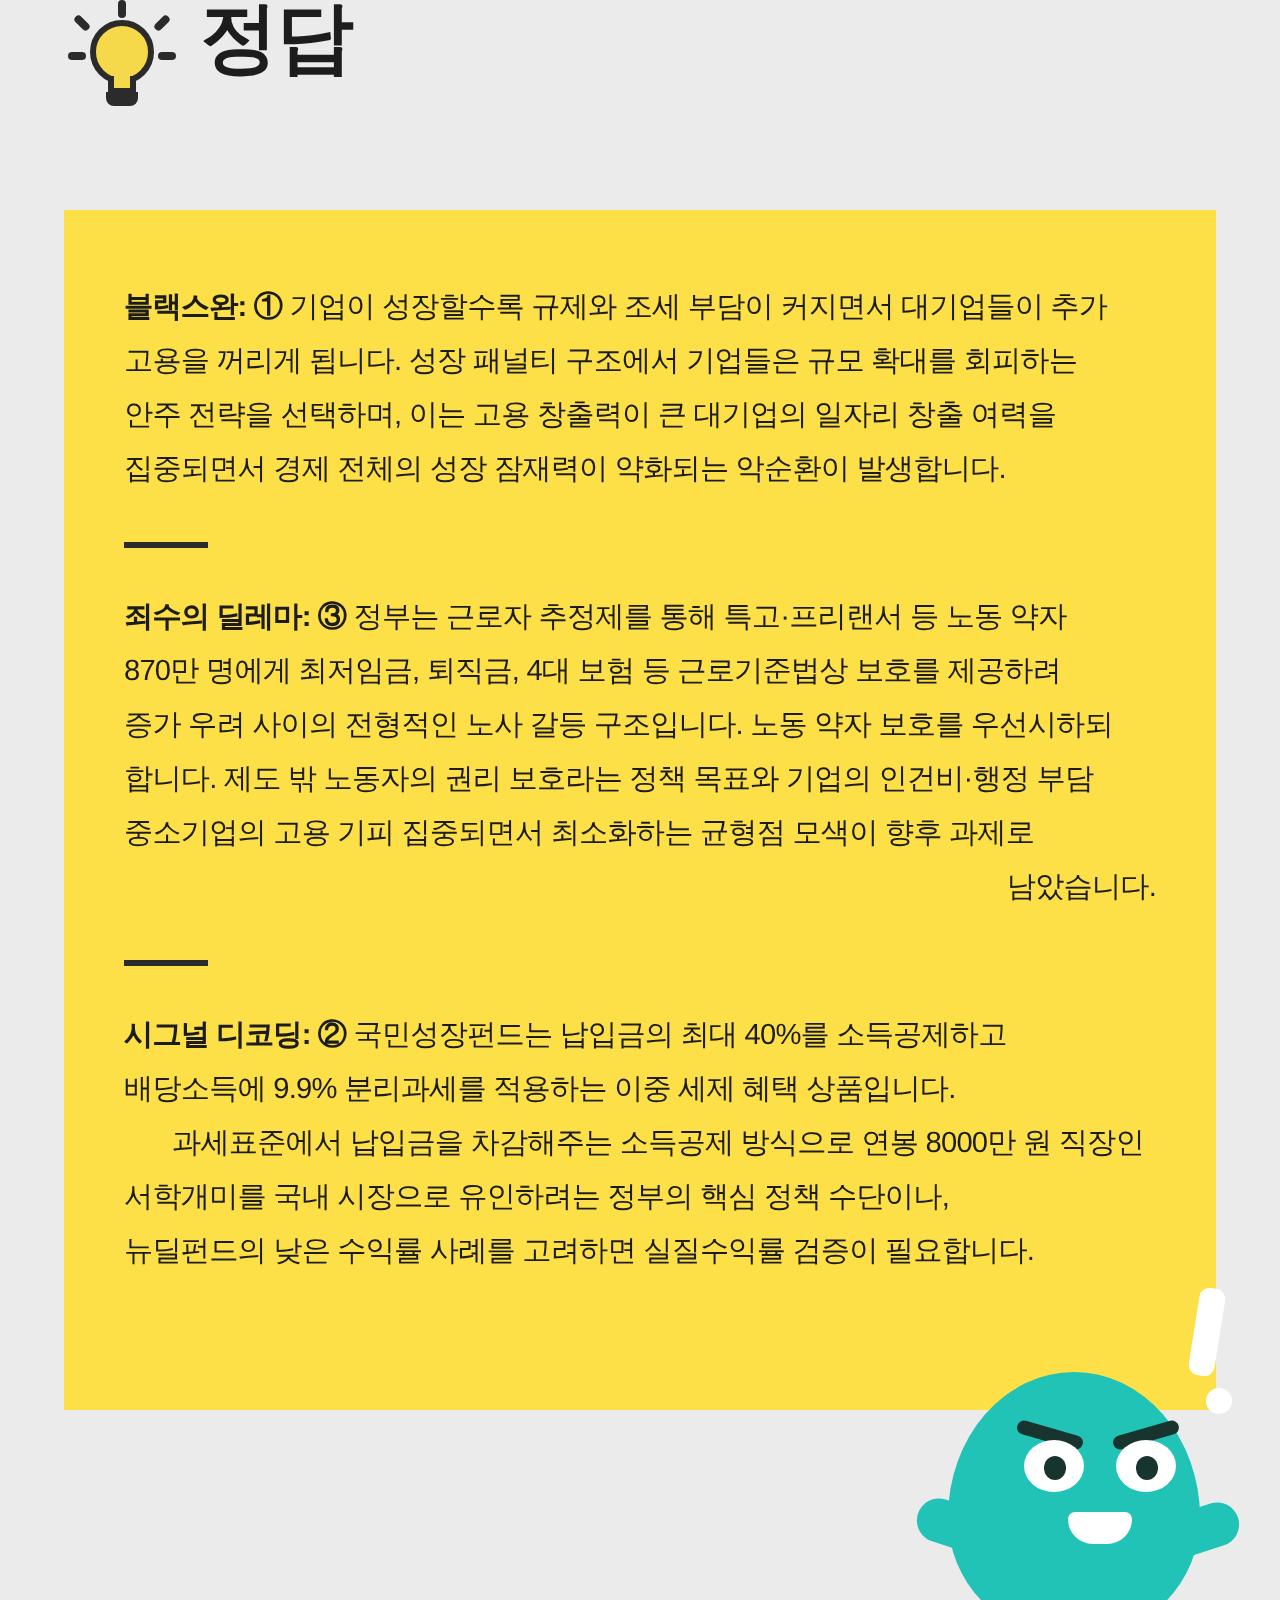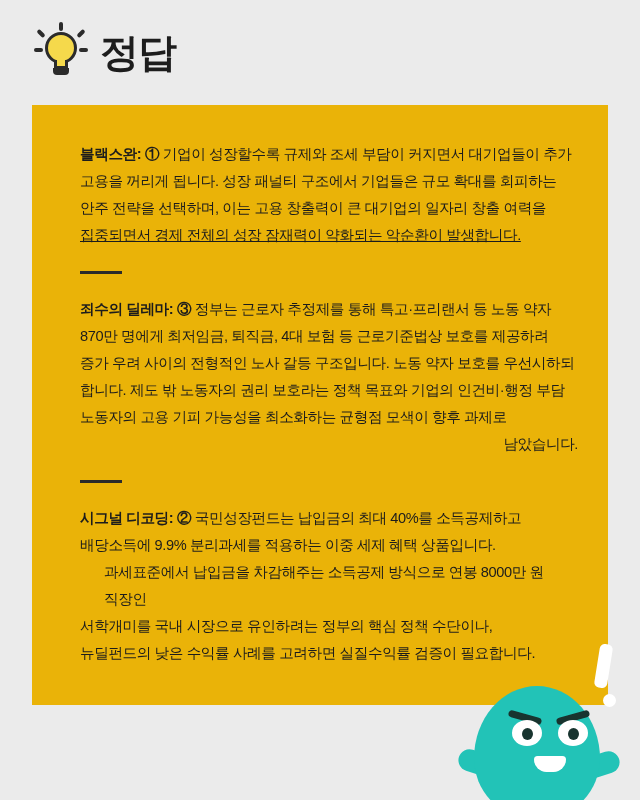--- a/index.html
+++ b/index.html
@@ -24,21 +24,21 @@
   }
 
   
   .header {
     position: absolute;
     left: 0;
     top: 0;
     width: 640px;
     height: 105px;
     display: flex;
-    align-items: center;
+    align-items: flex-start;
     padding-left: 34px;
     box-sizing: border-box;
   }
   .bulb-icon {
     width: 54px;
     height: 62px;
     position: relative;
     margin-right: 12px;
     flex: none;
   }
@@ -92,23 +92,23 @@
     line-height: 1;
   }
 
   
   .card {
     position: absolute;
     left: 32px;
     top: 105px;
     width: 576px;
     height: 600px;
-    background: #eab308;
+    background: #fde047;
     box-sizing: border-box;
-    padding: 36px 30px 10px 48px;
+    padding: 36px 30px 10px 30px;
   }
 
   .block { margin-bottom: 0; }
 
   .para {
     font-size: 14.6px;
     line-height: 1.85;
     color: #1c1c1c;
     letter-spacing: -0.4px;
     margin: 0;
@@ -244,34 +244,34 @@
   </div>
 
   <div class="card">
 
     <div class="block">
       <p class="para para-lines">
         <span class="lead">블랙스완: ①</span>
         <span class="line-first" style="display: inline;"> 기업이 성장할수록 규제와 조세 부담이 커지면서 대기업들이 추가</span>
         <span class="line" style="display: block;">고용을 꺼리게 됩니다. 성장 패널티 구조에서 기업들은 규모 확대를 회피하는</span>
         <span class="line" style="display: block;">안주 전략을 선택하며, 이는 고용 창출력이 큰 대기업의 일자리 창출 여력을</span>
-        <span class="line" style="display: block; text-decoration: underline;">집중되면서 경제 전체의 성장 잠재력이 약화되는 악순환이 발생합니다.</span>
+        <span class="line" style="display: block;">집중되면서 경제 전체의 성장 잠재력이 약화되는 악순환이 발생합니다.</span>
       </p>
     </div>
 
     <div class="divider"></div>
 
     <div class="block">
       <p class="para para-lines">
         <span class="lead">죄수의 딜레마: ③</span>
         <span class="line-first" style="display: inline;"> 정부는 근로자 추정제를 통해 특고·프리랜서 등 노동 약자</span>
         <span class="line" style="display: block;">870만 명에게 최저임금, 퇴직금, 4대 보험 등 근로기준법상 보호를 제공하려</span>
         <span class="line" style="display: block;">증가 우려 사이의 전형적인 노사 갈등 구조입니다. 노동 약자 보호를 우선시하되</span>
         <span class="line" style="display: block;">합니다. 제도 밖 노동자의 권리 보호라는 정책 목표와 기업의 인건비·행정 부담</span>
-        <span class="line" style="display: block;">노동자의 고용 기피 가능성을 최소화하는 균형점 모색이 향후 과제로</span>
+        <span class="line" style="display: block;">중소기업의 고용 기피 집중되면서 최소화하는 균형점 모색이 향후 과제로</span>
         <span class="line" style="display: block; text-align: right;">남았습니다.</span>
       </p>
     </div>
 
     <div class="divider"></div>
 
     <div class="block">
       <p class="para para-lines">
         <span class="lead">시그널 디코딩: ②</span>
         <span class="line-first" style="display: inline;"> 국민성장펀드는 납입금의 최대 40%를 소득공제하고</span>

